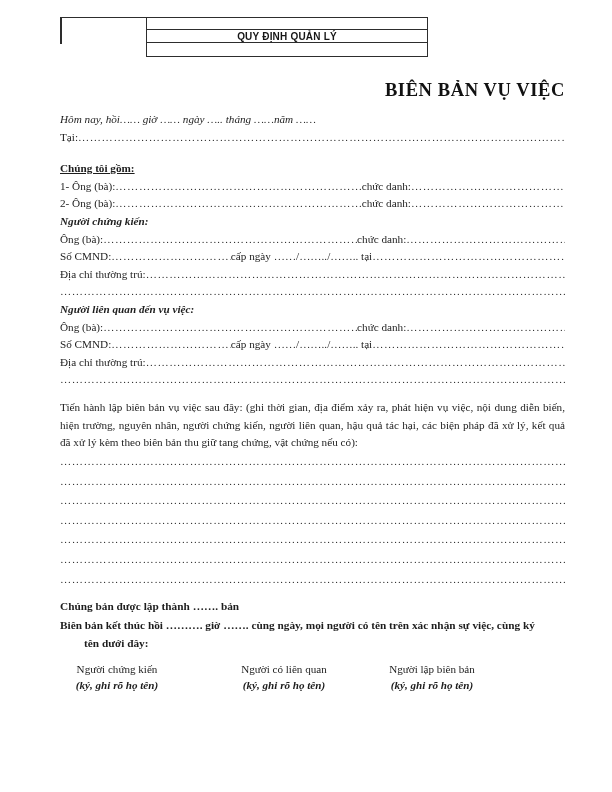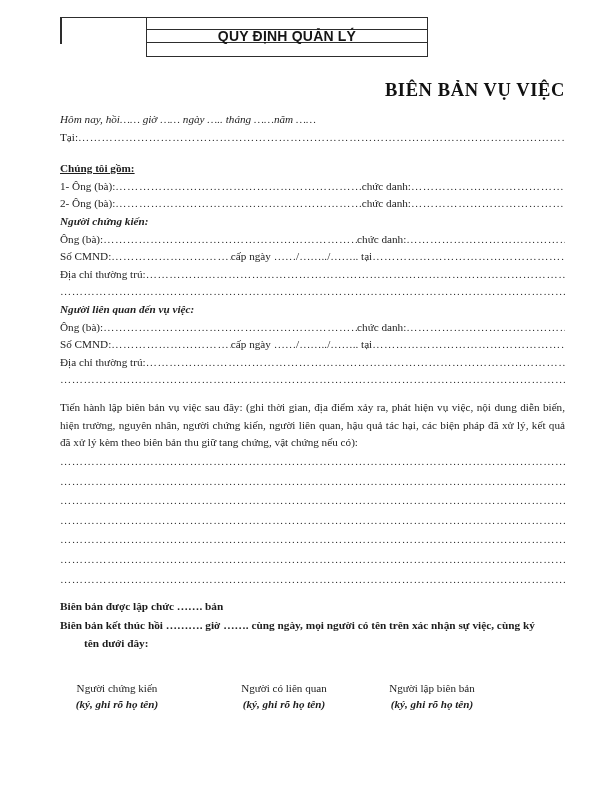--- a/index.html
+++ b/index.html
@@ -14,21 +14,21 @@
   
   .hdr{position:relative;width:508px;height:40px;font-family:"Liberation Sans", sans-serif;}
   .hdr .cell{position:absolute;top:0;height:40px;box-sizing:border-box;}
   .hdr .logo{left:0;width:86px;border-top:1.6px solid #2d2d2d;}
   .hdr .logo .vline{position:absolute;left:0;top:0;width:1.6px;height:26px;background:#2d2d2d;}
   .hdr .ctr{left:86px;width:282px;border:1.6px solid #2d2d2d;}
   .hdr .rowline{position:absolute;left:0;right:0;height:1.3px;background:#2d2d2d;}
   .hdr .r1{top:11.2px}.hdr .r2{top:23.8px}
   .hdr .ctr-text{
     position:absolute;left:0;top:0;right:0;bottom:0;display:flex;flex-direction:column;
-    align-items:center;justify-content:center;font-weight:bold;font-size:14px;line-height:13.4px;
+    align-items:center;justify-content:center;font-weight:bold;font-size:10px;line-height:13.4px;
     letter-spacing:.2px;white-space:nowrap;color:#161616;
   }
   .hdr .meta{left:368px;width:140px;border:1.6px solid #2d2d2d;padding:2.5px 2px 0 5px;
     font-size:9.7px;line-height:11.9px;white-space:nowrap;color:#161616;}
   
   .title{margin:23px 0 0 0;text-align:right;font-size:18.5px;font-weight:bold;
     letter-spacing:.6px;color:#111;}
   
   .fline{font-size:11.2px;line-height:17.6px;white-space:nowrap;overflow:hidden;}
   .flex{display:flex;align-items:baseline;}
@@ -38,21 +38,21 @@
   .g16{flex-grow:1.6;} .g06{flex-grow:0.62;} .g10{flex-grow:1;}
   .italic{font-style:italic;}
   .bold{font-weight:bold;}
   .underline{text-decoration:underline;}
   .mt14{margin-top:14px;} .mt10{margin-top:10px;} .mt8{margin-top:8px;} .mt22{margin-top:10px;}
   .para{font-size:11.2px;line-height:17.7px;text-align:justify;color:#1d1d1d;}
   .blank-lines .fline{line-height:19.6px;}
   .closing{font-size:11.3px;line-height:18.6px;font-weight:bold;white-space:nowrap;overflow:hidden;}
   .closing .indent{padding-left:24px;}
   
-  .sigs{position:relative;height:70px;margin-top:27px;font-size:11.1px;}
+  .sigs{position:relative;height:70px;margin-top:8px;font-size:11.1px;}
   .sig{position:absolute;top:0;transform:translateX(-50%);text-align:center;line-height:16px;white-space:nowrap;}
   .sig .note{font-style:italic;font-weight:bold;}
   .s1{left:57px;} .s2{left:224px;} .s3{left:372px;}
 </style>
 </head>
 <body>
 
 <div class="page">
 
   <div class="hdr">
@@ -153,21 +153,21 @@
       </div>
     <div class="fline">
         <span class="leader block">………………………………………………………………………………………………………………………………………………………………………………………………………………………………</span>
       </div>
     <div class="fline">
         <span class="leader block">………………………………………………………………………………………………………………………………………………………………………………………………………………………………</span>
       </div>
   </div>
 
   <div class="closing mt8">
-    <div>Biên bản được lập chức ……. bản</div>
+    <div>Chúng bản được lập thành ……. bản</div>
     <div>Biên bản kết thúc hồi ………. giờ ……. cùng ngày,  mọi người có tên trên xác nhận sự việc, cùng ký</div>
     <div class="indent">tên dưới đây:</div>
   </div>
 
   <div class="sigs">
     <div class="sig s1">
       <div>Người chứng kiến</div>
       <div class="note">(ký, ghi rõ họ tên)</div>
     </div>
     <div class="sig s2">

